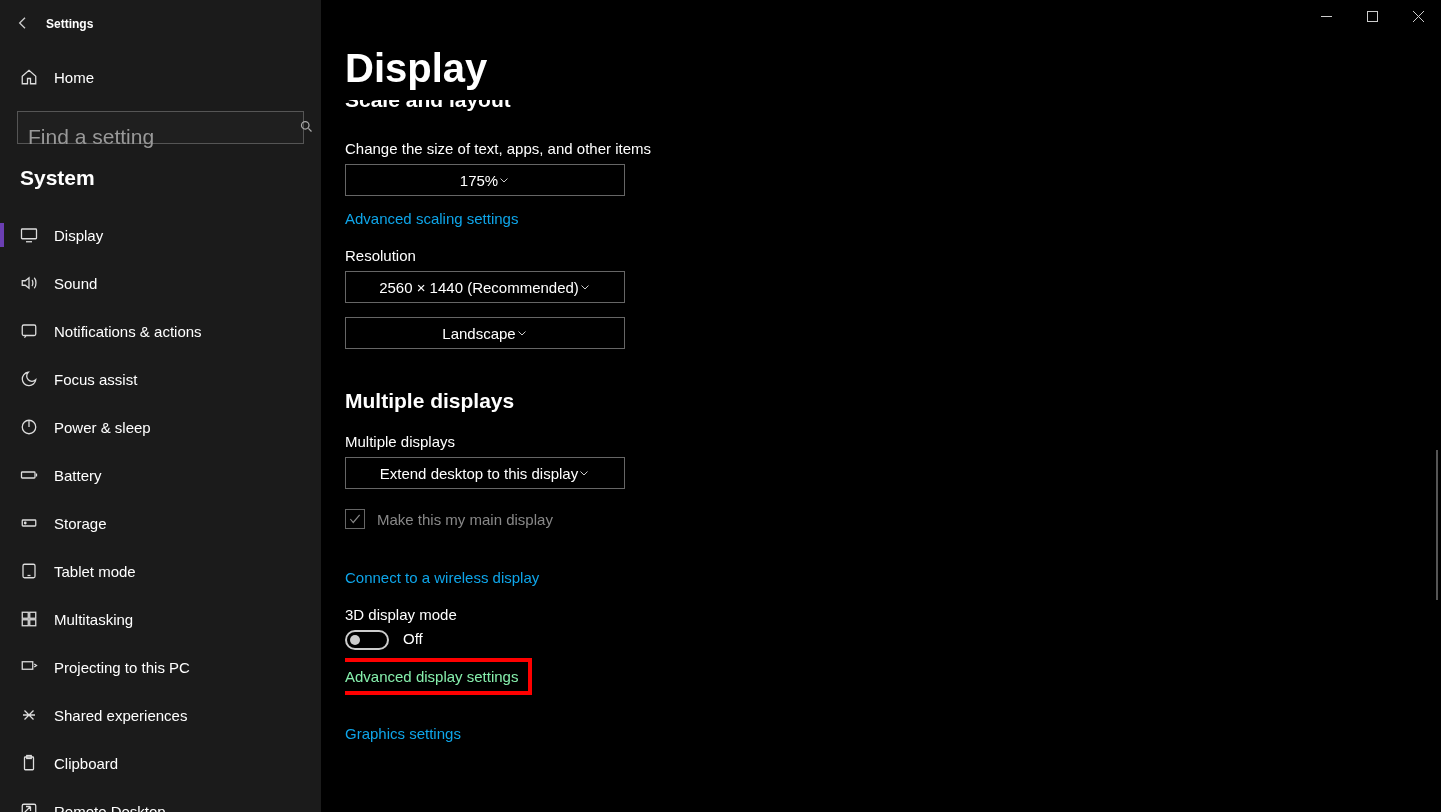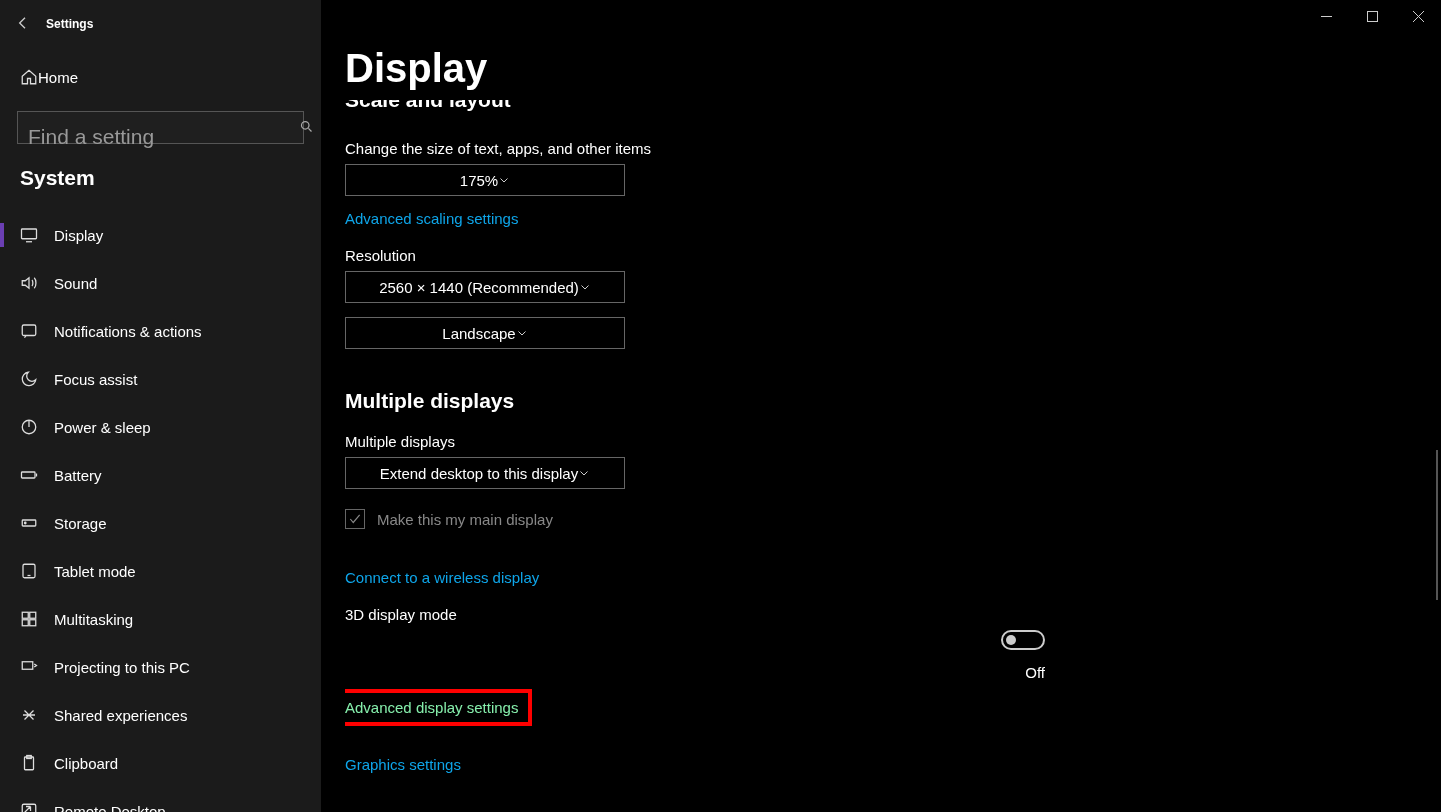--- a/index.html
+++ b/index.html
@@ -31,20 +31,21 @@
     display: flex; align-items: center; justify-content: center;
     color: #fff;
   }
   .back-btn svg { width: 16px; height: 16px; stroke: #ccc; }
   .win-title { font-size: 12px; color: #fff; }
   .home-row {
     display: flex; align-items: center;
     height: 48px;
     padding-left: 20px;
     margin-top: 13px;
+    gap: 16px;
   }
   .home-row .icon { width: 18px; height: 18px; display:flex;align-items:center;justify-content:center;}
   .home-row span.label { font-size: 15px; }
   .searchbox {
     margin: 10px 17px 0 17px;
     height: 33px;
     border: 1px solid #555;
     background: #1f1f1f;
     display: flex; align-items: center;
     padding: 0 10px;
@@ -159,21 +160,21 @@
     display: flex; align-items: center; gap: 12px;
     color: #888;
   }
   .checkbox-box {
     width: 20px; height: 20px;
     border: 1px solid #666;
     display:flex;align-items:center;justify-content:center;
   }
   .checkbox-box svg { width: 14px; height: 14px; stroke: #888; }
   .toggle-row {
-    display:flex; align-items:flex-end; gap: 14px; flex-direction: column;
+    display:flex; align-items:flex-start; gap: 14px;
   }
   .toggle-switch {
     width: 44px; height: 20px;
     border: 2px solid #ccc;
     border-radius: 12px;
     position: relative;
   }
   .toggle-knob {
     width: 10px; height: 10px;
     background: #ccc;

